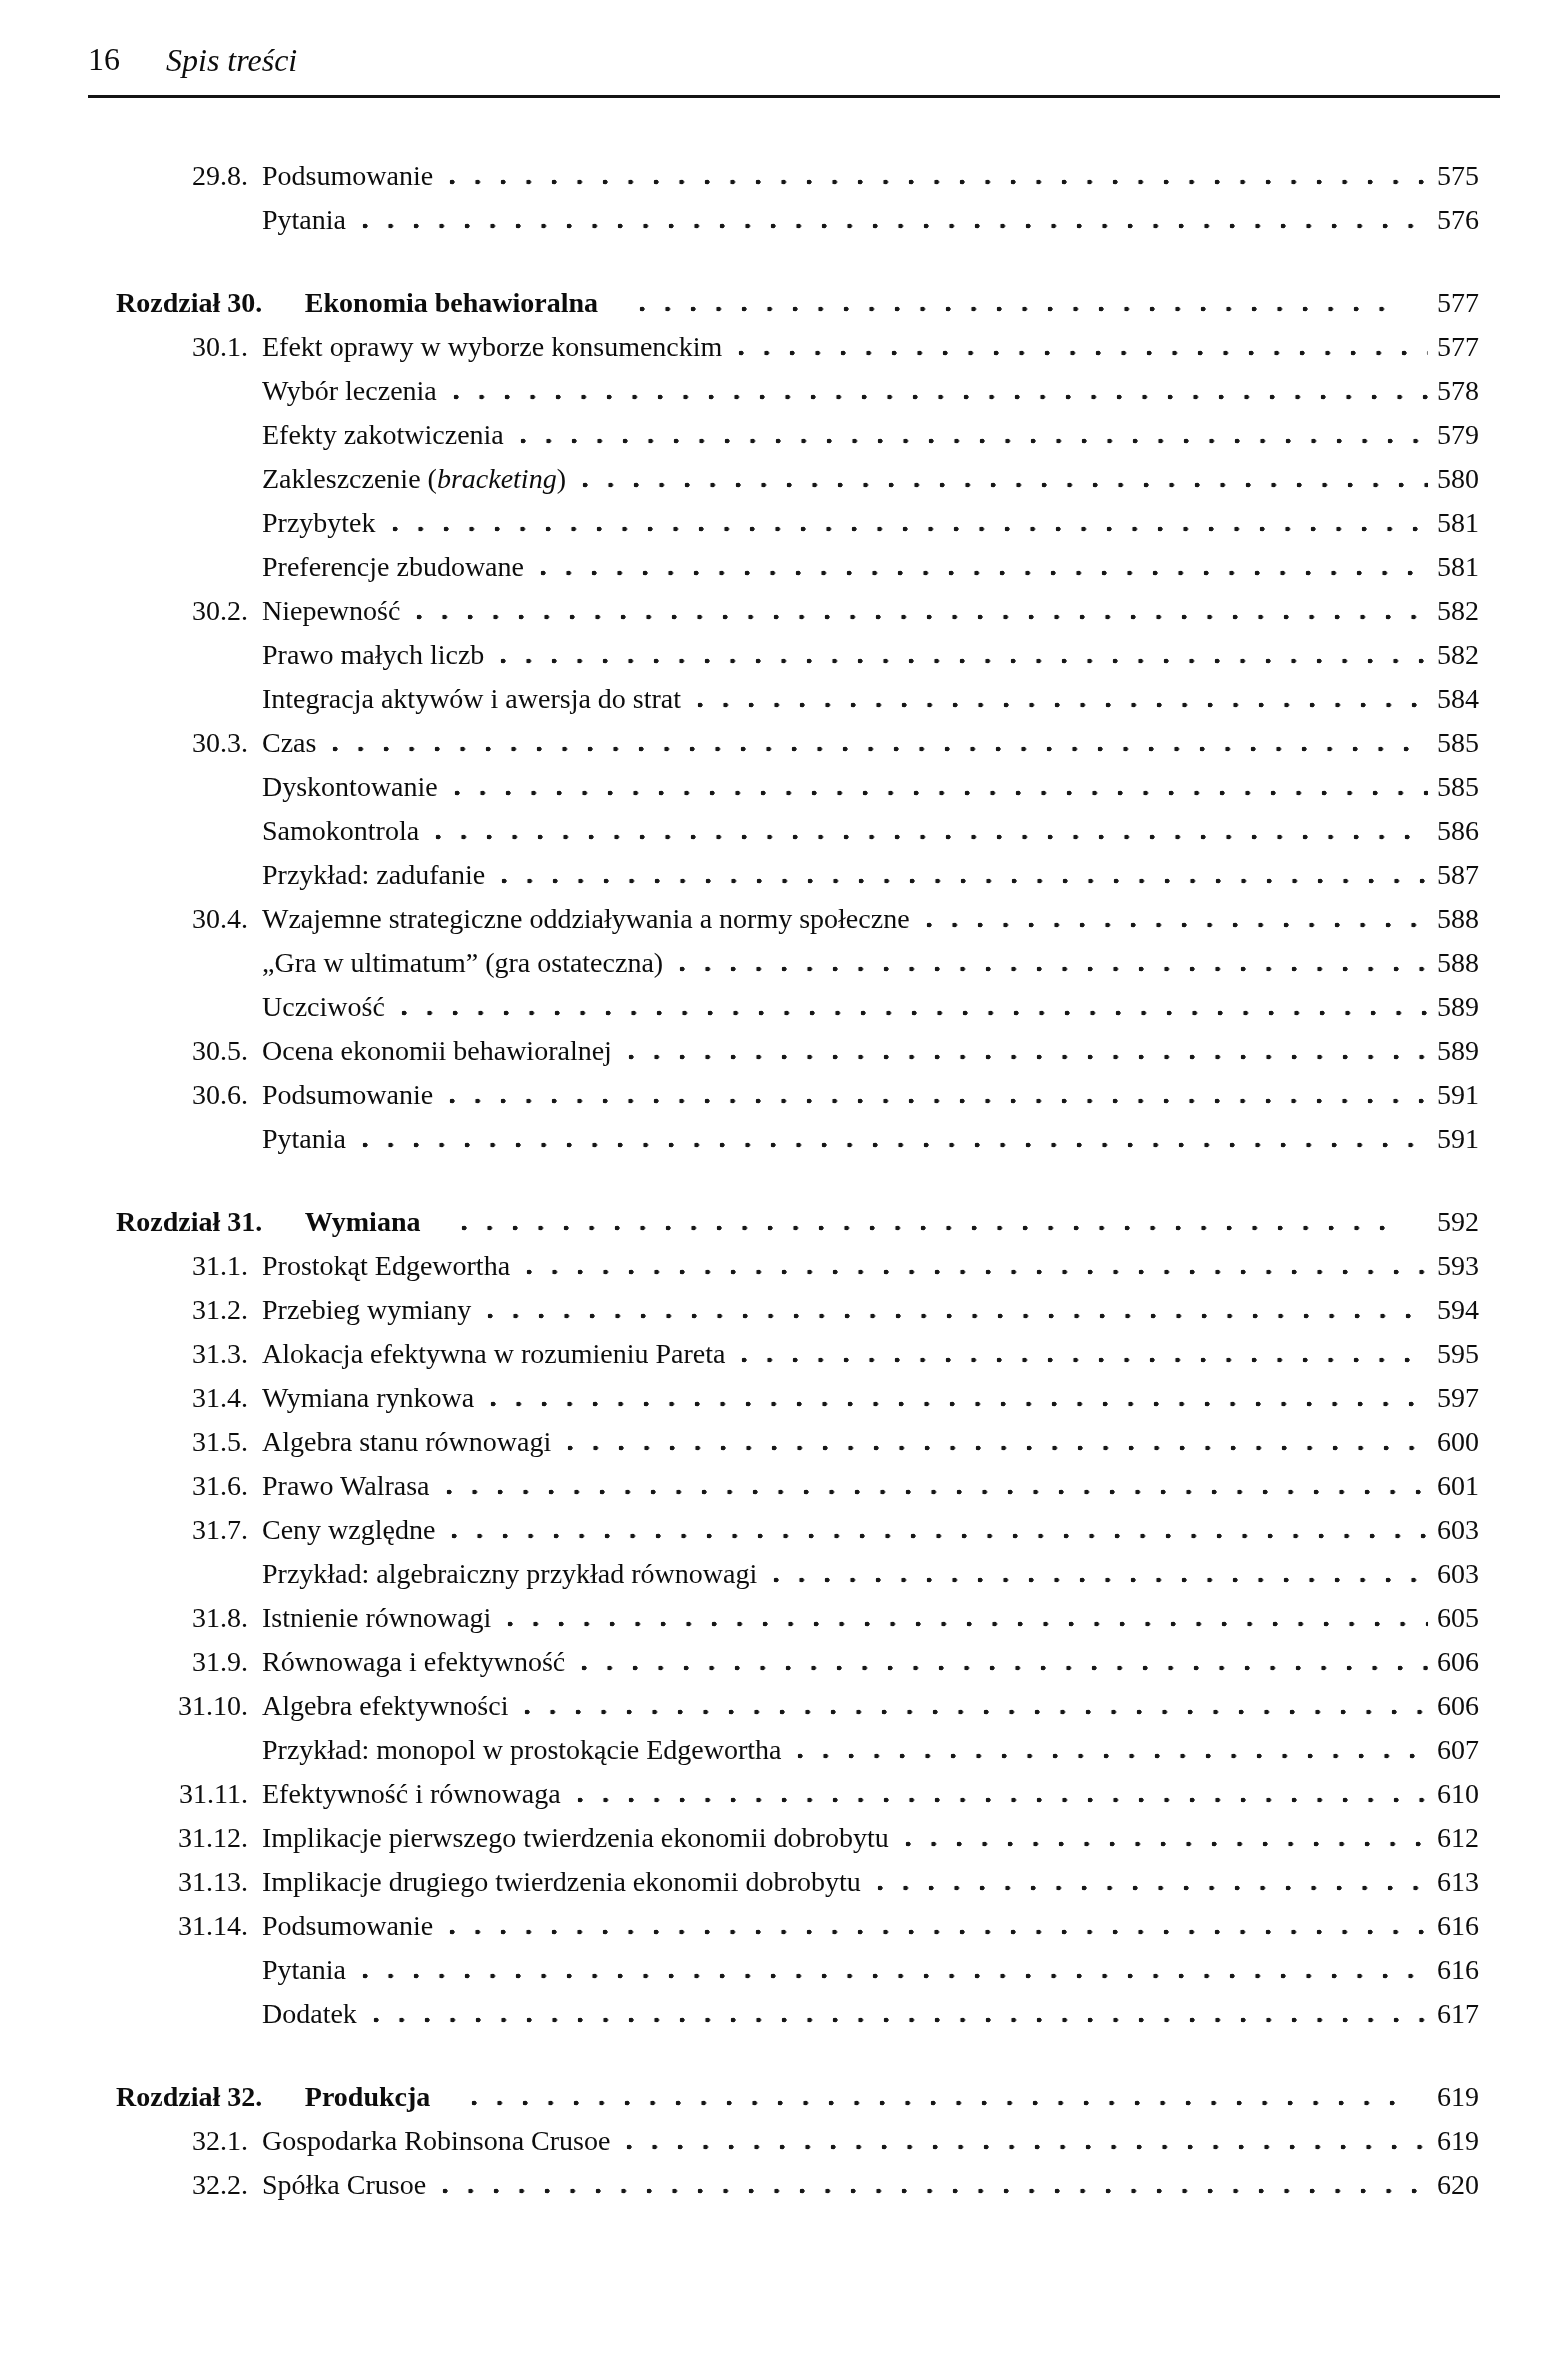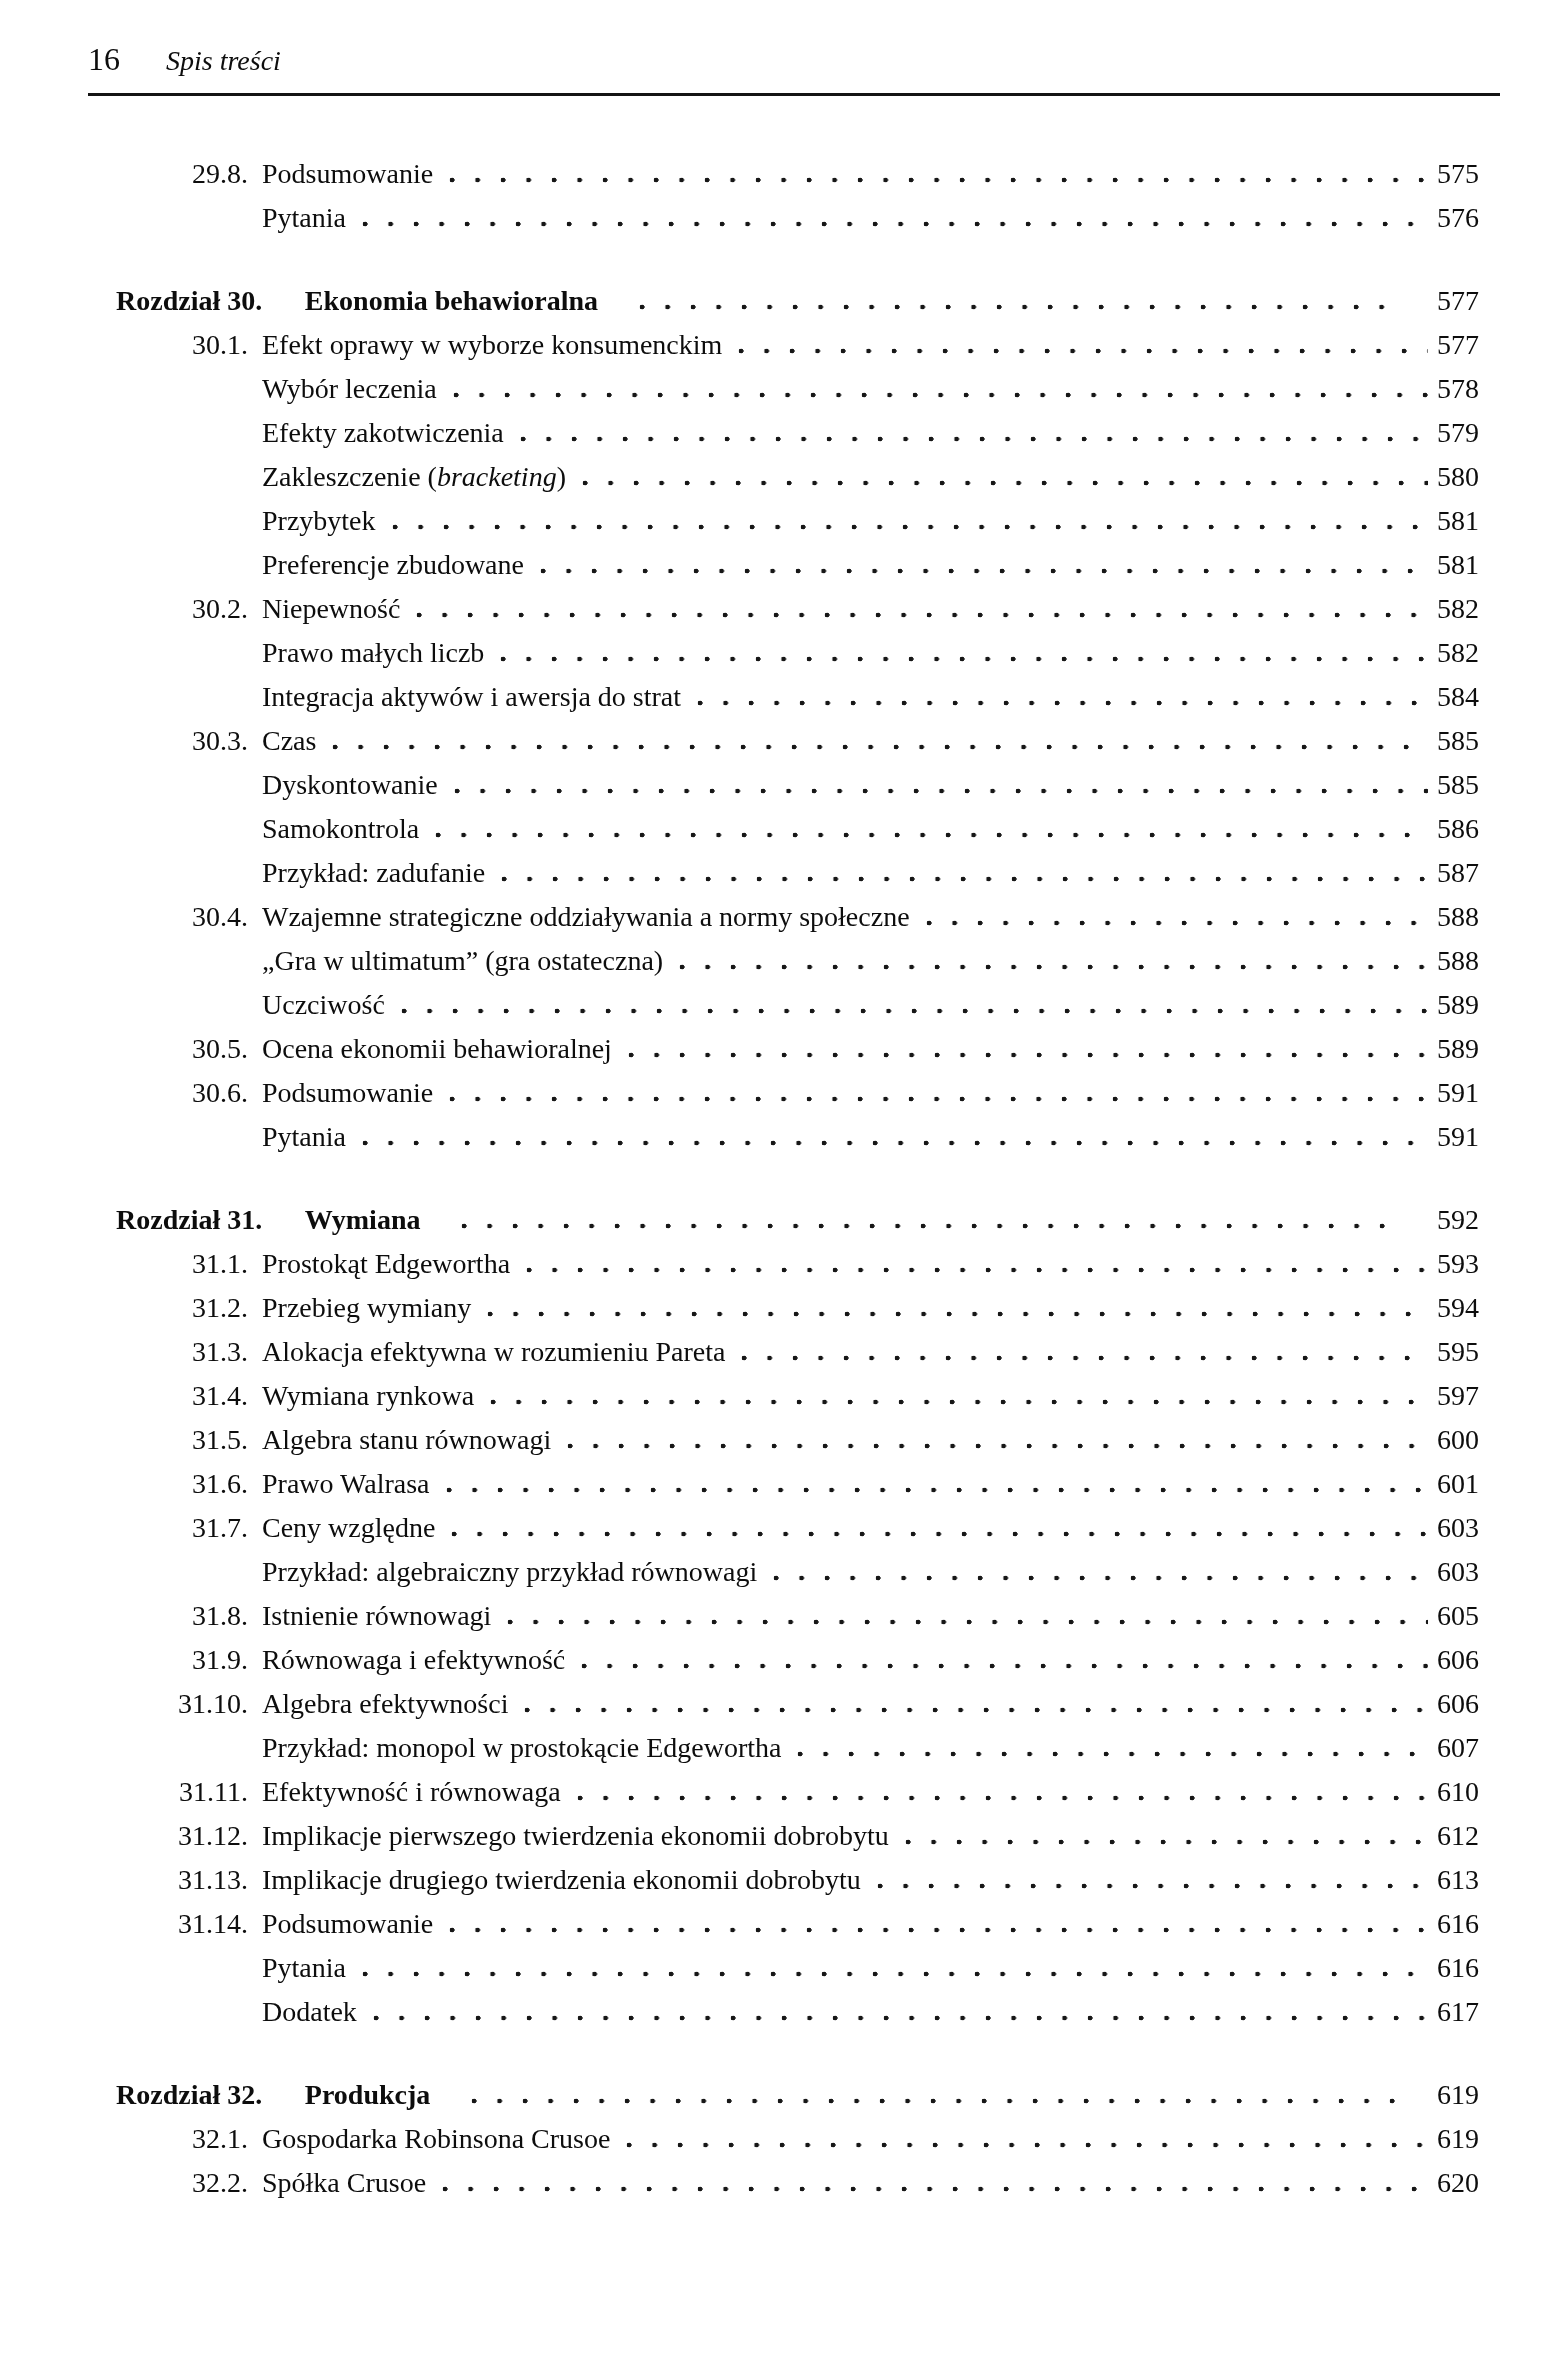--- a/index.html
+++ b/index.html
@@ -7,23 +7,23 @@
     position:relative;
     width:1561px;height:2377px;
     margin:0 auto;
     background:#ffffff;
     box-sizing:border-box;
     padding:42px 61px 0 88px;
     font-family:"Liberation Serif","DejaVu Serif",serif;
     color:#0d0d0d;
     overflow:hidden;
   }
-  .header-row{display:flex;align-items:flex-end;gap:46px;}
+  .header-row{display:flex;align-items:flex-start;gap:46px;}
   .pagenum{font-size:32px;line-height:35px;}
-  .header-title{font-size:28px;font-style:italic;}
+  .header-title{font-size:32px;font-style:italic;}
   .rule{height:2.6px;background:#141414;margin-top:16px;}
   .toc{margin-top:56px;margin-left:28px;}
   .row{
     display:flex;
     height:44px;line-height:44px;
     font-size:28px;
     white-space:nowrap;
   }
   .row.chapter{margin-top:39px;font-weight:bold;gap:25px;}
   .num{flex:0 0 132px;text-align:right;padding-right:14px;}

